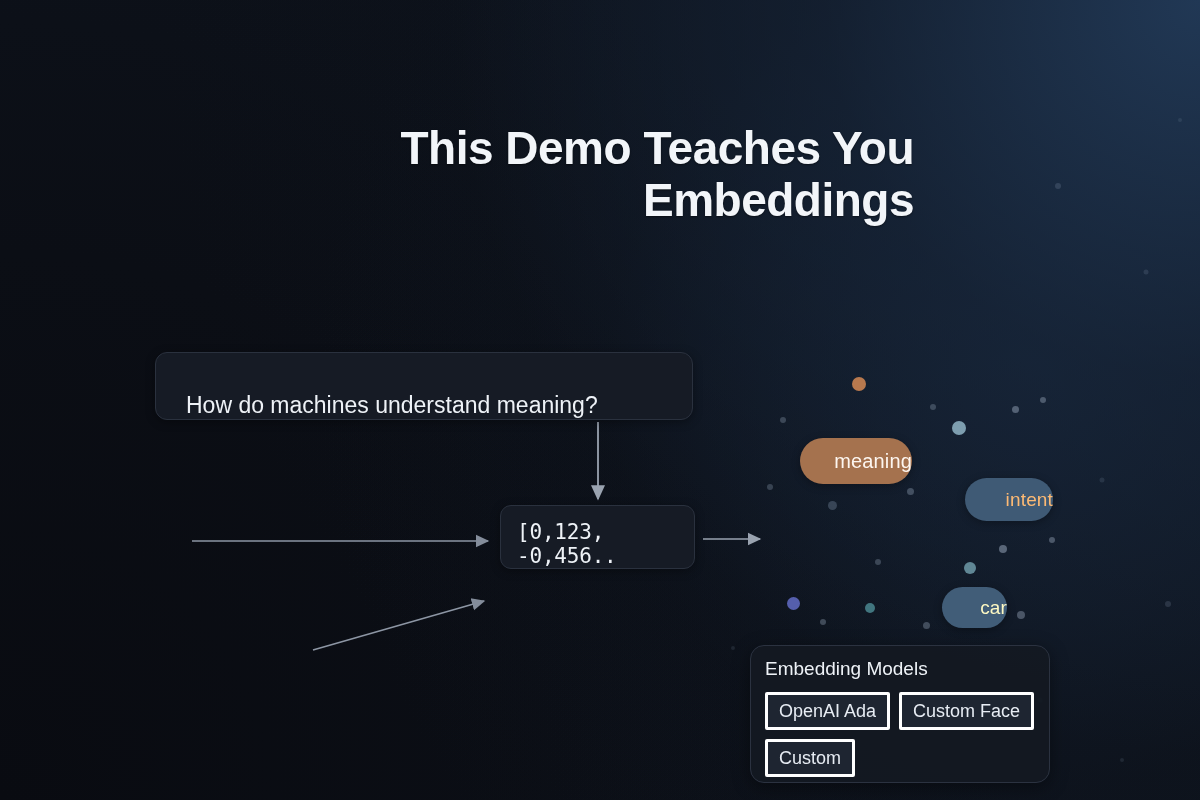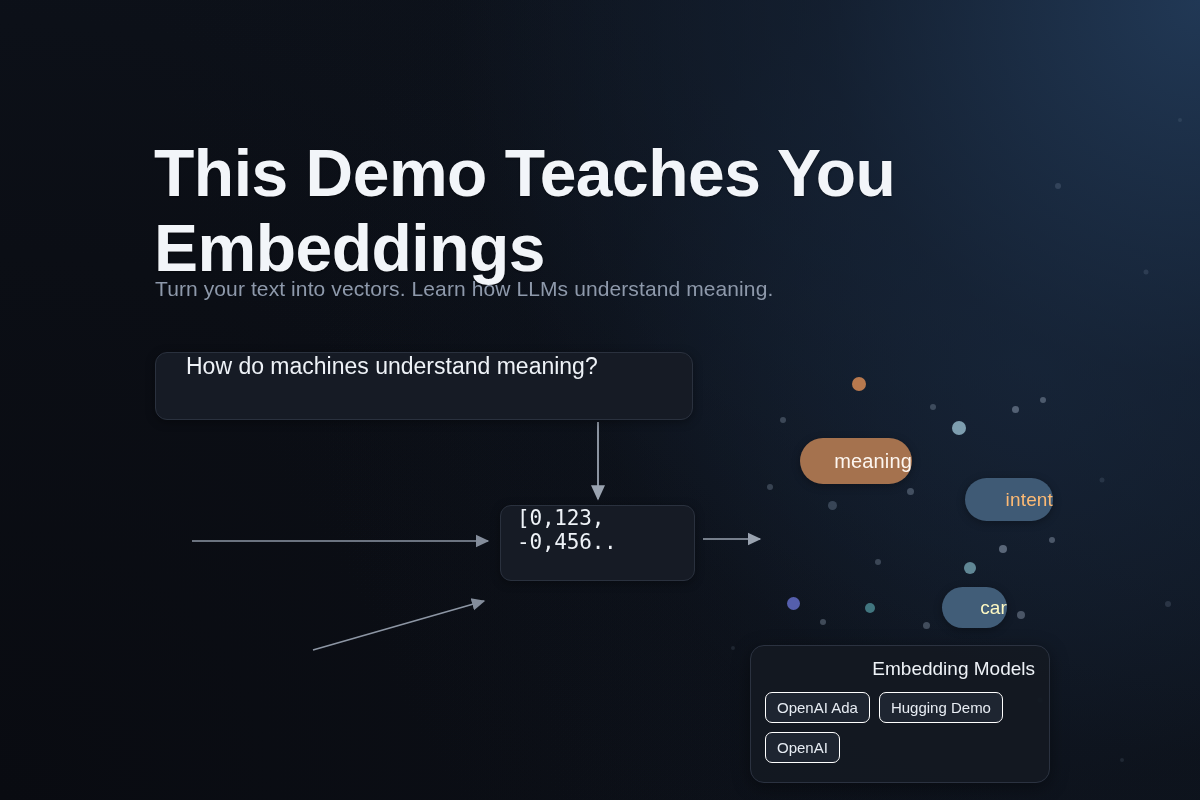--- a/index.html
+++ b/index.html
@@ -19,63 +19,64 @@
       radial-gradient(circle at 0% 100%, #090b11 0%, #0b0e15 38%, #0d121b 70%),
       linear-gradient(140deg, #0e131c 0%, #0c1017 45%, #0a0d13 100%);
   }
 
   
   #hero-title {
     position: absolute;
     left: 154px;
     top: 92px;
     width: 760px;
-    font-size: 66px;
+    font-size: 46px;
     line-height: 1.13;
     font-weight: 700;
     letter-spacing: -0.5px;
     color: #f2f5f9;
     text-shadow: 0 1px 2px rgba(0,0,0,0.45);
     white-space: pre-line;
+    text-align: right;
   }
   #hero-subtitle {
     position: absolute;
     left: 155px;
     top: 256px;
     font-size: 21px;
     font-weight: 400;
     color: #8e99ab;
     letter-spacing: 0.1px;
   }
 
   
   .flow-box {
     position: absolute;
     box-sizing: border-box;
     background: #161b25;
     border: 1px solid #2a313e;
     border-radius: 12px;
     display: flex;
-    align-items: flex-start;
+    align-items: flex-end;
     color: #eef2f7;
     box-shadow: 0 2px 10px rgba(0,0,0,0.35);
   }
   #input-box {
     left: 155px;
     top: 352px;
     width: 538px;
     height: 68px;
     padding-left: 30px;
     font-size: 23px;
   }
   #vector-box {
     left: 500px;
     top: 505px;
     width: 195px;
-    height: 76px;
+    height: 64px;
     padding-left: 16px;
     font-size: 21px;
     font-family: "DejaVu Sans Mono", monospace;
     letter-spacing: -0.2px;
     border-radius: 11px;
   }
 
   
   #arrows {
     position: absolute;
@@ -118,38 +119,38 @@
     width: 300px;
     height: 138px;
     box-sizing: border-box;
     background: rgba(20,25,34,0.92);
     border: 1px solid #2b3240;
     border-radius: 14px;
     padding: 12px 14px 14px 14px;
     box-shadow: 0 4px 18px rgba(0,0,0,0.4);
   }
   #models-title {
-    text-align: right;
+    text-align: left;
     color: #eef2f7;
     font-size: 19px;
     font-weight: 400;
     margin-bottom: 12px;
   }
   #model-buttons {
     display: flex;
     flex-wrap: wrap;
     gap: 9px;
   }
   .model-btn {
     box-sizing: border-box;
     background: #1e2531;
-    border: 1px solid #ffffff;
-    border-radius: 7px;
+    border: 3px solid #ffffff;
+    border-radius: 2px;
     color: #e7ecf3;
-    font-size: 15px;
+    font-size: 18px;
     padding: 7px 11px;
     line-height: 1;
     white-space: nowrap;
   }
 </style>
 </head>
 <body>
 
 <div id="stage">
 
@@ -159,21 +160,20 @@
     <circle cx="1180" cy="120" r="2" fill="#8fa0b8" opacity="0.15"></circle>
     <circle cx="1102" cy="480" r="2.5" fill="#8fa0b8" opacity="0.16"></circle>
     <circle cx="1168" cy="604" r="3" fill="#8fa0b8" opacity="0.2"></circle>
     <circle cx="1040" cy="700" r="2.5" fill="#8fa0b8" opacity="0.15"></circle>
     <circle cx="1122" cy="760" r="2" fill="#8fa0b8" opacity="0.14"></circle>
     <circle cx="733" cy="648" r="2" fill="#8fa0b8" opacity="0.14"></circle>
   </svg>
 
   <h1 id="hero-title">This Demo Teaches You
 Embeddings</h1>
-  <p id="hero-subtitle">Turn your text into vectors. Learn how LLMs understand meaning.</p>
 
   <svg id="arrows">
     <defs>
       <marker id="ah" markerWidth="9" markerHeight="9" refX="7.6" refY="4.5" orient="auto">
         <path d="M0,0.6 L8.4,4.5 L0,8.4 Z" fill="#9aa3b0"></path>
       </marker>
       <marker id="ah-dim" markerWidth="9" markerHeight="9" refX="7.6" refY="4.5" orient="auto">
         <path d="M0,0.6 L8.4,4.5 L0,8.4 Z" fill="#848d9b"></path>
       </marker>
     </defs>
@@ -222,18 +222,18 @@
       </div>
       <div class="word-pill" style="left: 182px; top: 222px; width: 65px; height: 41px; background: rgb(65, 93, 120); color: #fef9c3; font-size: 19px;">
         <span>car</span>
       </div>
     </div>
 
   <div id="models-panel">
     <div id="models-title">Embedding Models</div>
     <div id="model-buttons">
         <button class="model-btn">OpenAI Ada</button>
-        <button class="model-btn">Hugging Demo</button>
-        <button class="model-btn">OpenAI</button>
+        <button class="model-btn">Custom Face</button>
+        <button class="model-btn">Custom</button>
       </div>
   </div>
 
 </div>
 
 </body></html>

